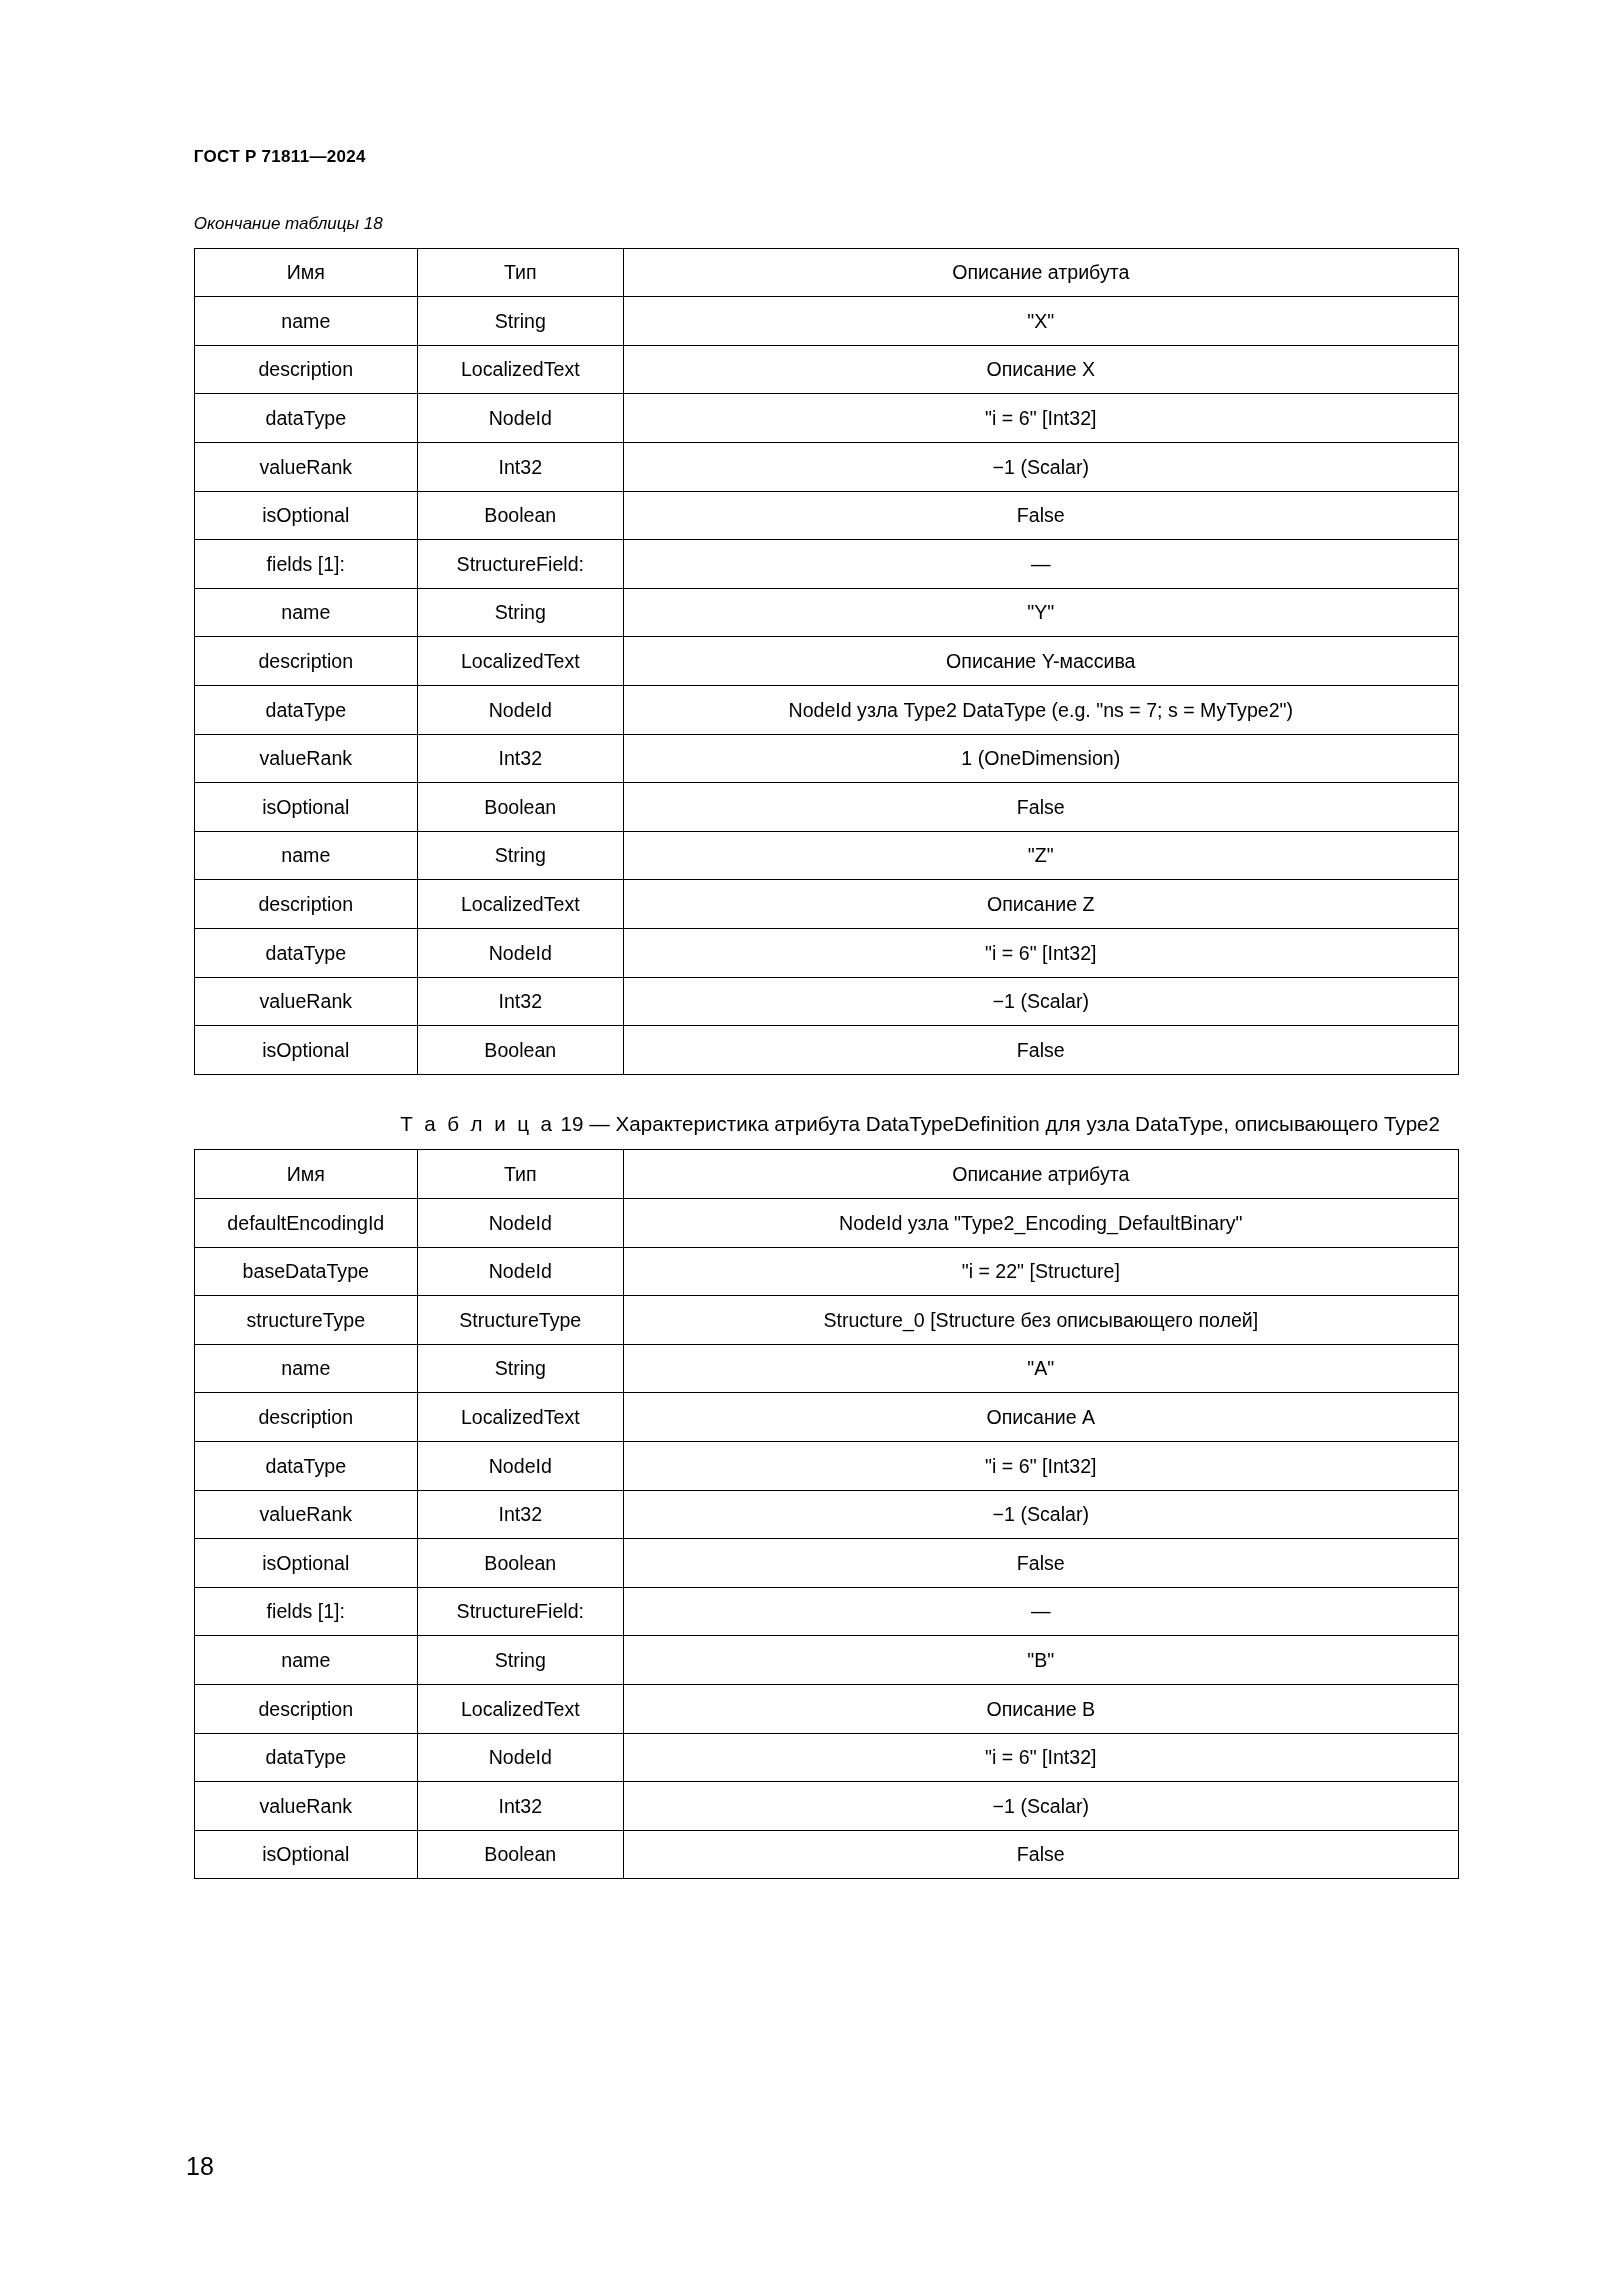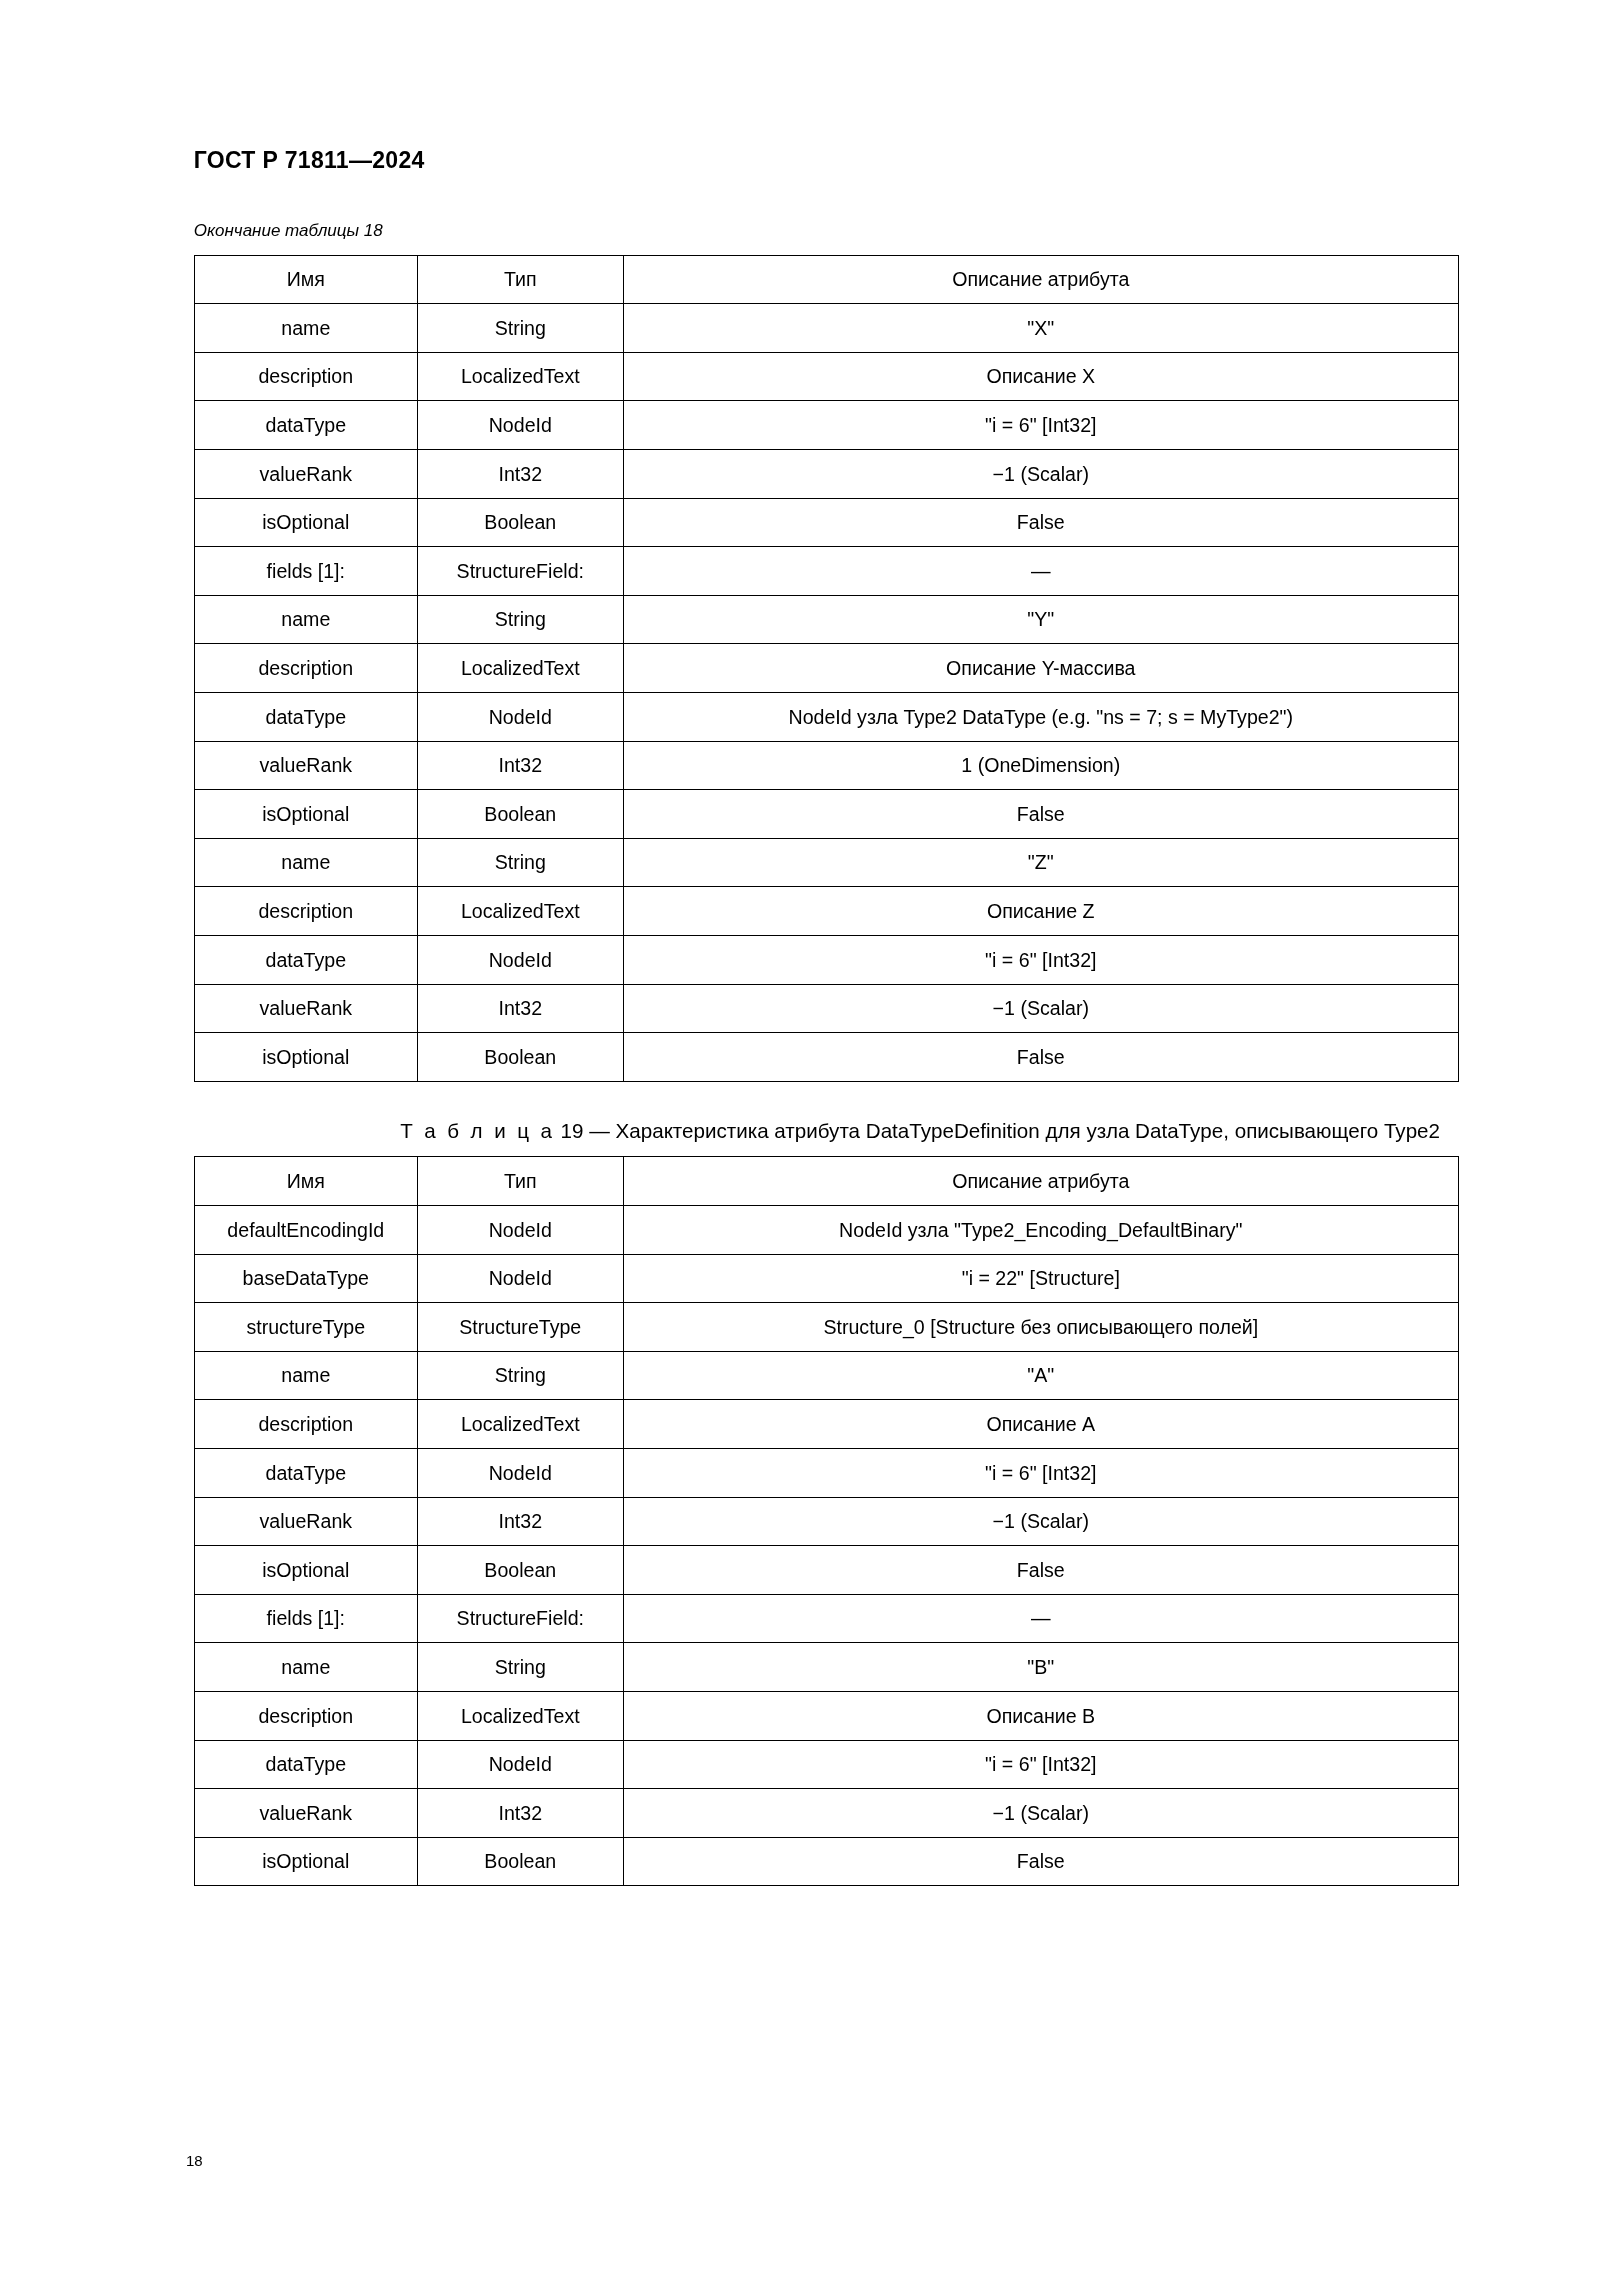--- a/index.html
+++ b/index.html
@@ -17,21 +17,21 @@
   .page {
     position: absolute;
     left: 0;
     top: 0;
     width: 1621px;
     height: 2293px;
     box-sizing: border-box;
     padding: 147px 181px 0 186px;
   }
   .header-title {
-    font-size: 23px;
+    font-size: 17px;
     font-weight: bold;
     letter-spacing: 0.3px;
     margin: 0 0 47px 7.8px;
   }
   .table-caption {
     font-size: 17px;
     font-style: italic;
     margin: 0 0 13.7px 7.8px;
   }
   .table-caption-reg {
@@ -59,21 +59,21 @@
     height: 28px;
     line-height: 1.15;
   }
   col.c-name { width: 223px; }
   col.c-type { width: 206px; }
   col.c-desc { width: 835px; }
   .page-number {
     position: absolute;
     left: 186px;
     top: 2152px;
-    font-size: 15px;
+    font-size: 25px;
   }
 </style>
 </head>
 <body>
 
 <div class="page">
 
   <div class="header-title">ГОСТ Р 71811—2024</div>
 
   <div class="table-caption">Окончание таблицы 18</div>

